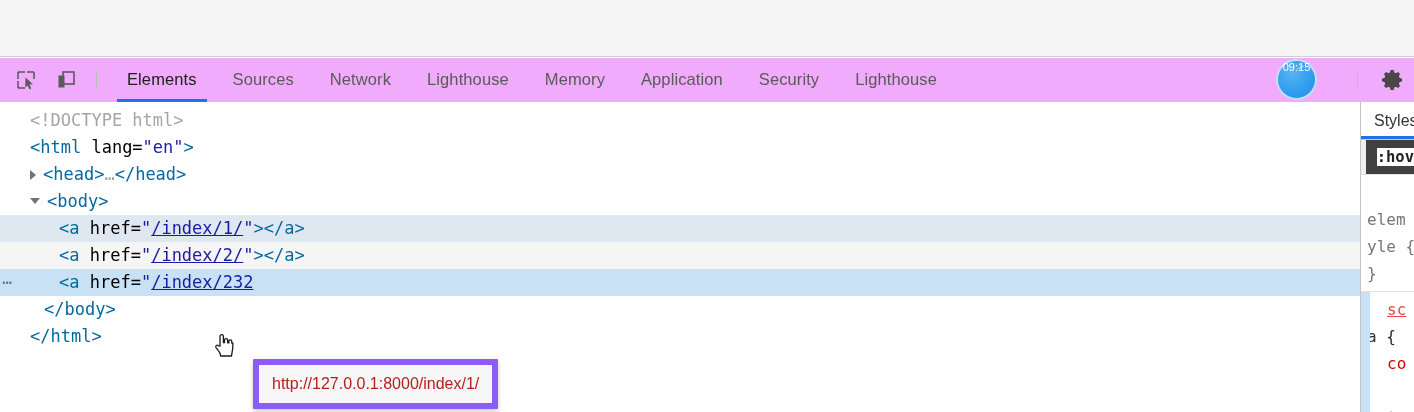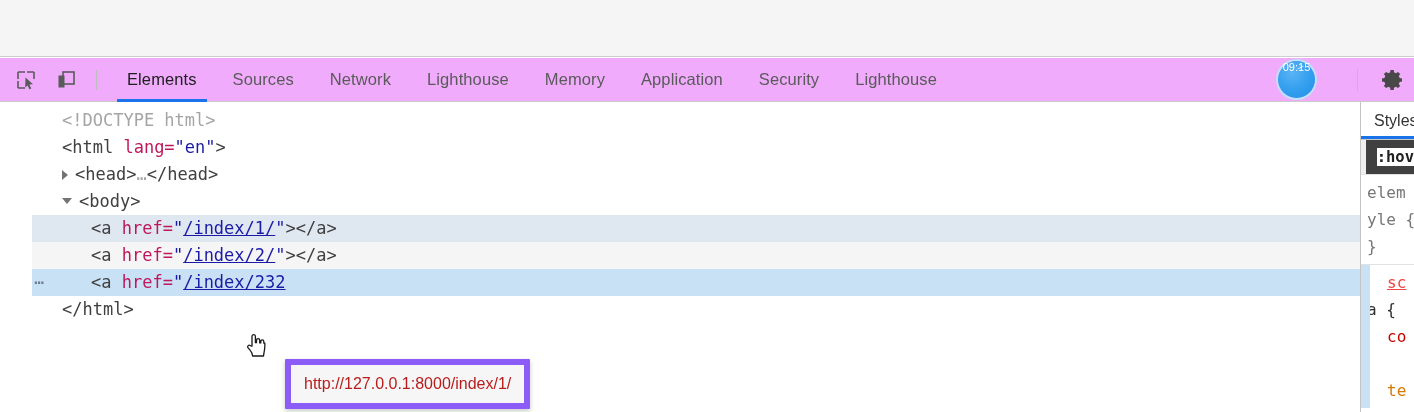--- a/index.html
+++ b/index.html
@@ -141,21 +141,20 @@
     width: 30px; height: 30px;
     display: flex; align-items: center; justify-content: center;
     cursor: pointer;
   }
 
   
   .dt-body {
     display: flex;
     height: 310px;
     background: #ffffff;
-    padding-left: 32px;
   }
 
   
   .dom-tree {
     position: relative;
     flex: 1 1 auto;
     overflow: hidden;
     font-family: "DejaVu Sans Mono", "Liberation Mono", monospace;
     font-size: 17px;
     line-height: 27px;
@@ -205,22 +204,22 @@
     border-top: 6px solid #737373;
     border-bottom: 0;
     margin-bottom: 2px;
   }
 
   .ind1 { padding-left: 16px; }
   .ind2 { padding-left: 45px; }
   .ind3 { padding-left: 30px; }
 
   .c-doctype  { color: #a5a5a5; }
-  .c-tag      { color: #404040; }
-  .c-attr     { color: #be185d; }
+  .c-tag      { color: #0369a1; }
+  .c-attr     { color: #000000; }
   .c-value    { color: #1a1aa6; }
   .c-link     { color: #1a1aa6; text-decoration: underline; cursor: pointer; }
 
   
   .hand-cursor {
     position: absolute;
     left: 213px;
     top: 230px;
     width: 22px;
     height: 26px;
@@ -306,21 +305,21 @@
     background: #efefef;
   }
   .css-block {
     font-family: "DejaVu Sans Mono", "Liberation Mono", monospace;
     font-size: 16px;
     line-height: 27px;
     color: #303030;
     padding: 4px 0 4px 6px;
     white-space: pre;
   }
-  .css-block.rule-el { color: #777; }
+  .css-block.rule-el { color: #777; margin-top: 27px; }
   .css-block .sel-src {
     color: #ef4444;
     text-decoration: underline;
     cursor: pointer;
   }
   .css-rule {
     border-top: 1px solid #e2e2e2;
     position: relative;
   }
   .css-rule .sel-bar {
@@ -412,20 +411,23 @@
 
         <div class="node-row striped">
           <span class="ind2"><span class="c-tag">&lt;a </span><span class="c-attr">href=</span><span class="c-value">"</span><span class="c-link">/index/2/</span><span class="c-value">"</span><span class="c-tag">&gt;</span><span class="c-tag">&lt;/a&gt;</span></span>
         </div>
 
         <div class="node-row selected">
           <span class="gutter-dots">⋯</span>
           <span class="ind2"><span class="c-tag">&lt;a </span><span class="c-attr">href=</span><span class="c-value">"</span><span class="c-link">/index/232</span></span>
         </div>
 
+        <div class="node-row">
+          <span class="ind3 c-tag">&lt;/body&gt;</span>
+        </div>
 
         <div class="node-row">
           <span class="ind1 c-tag">&lt;/html&gt;</span>
         </div>
 
         <div class="url-tooltip">
           <span>http://127.0.0.1:8000/index/1/</span>
         </div>
 
         <div class="hand-cursor">

